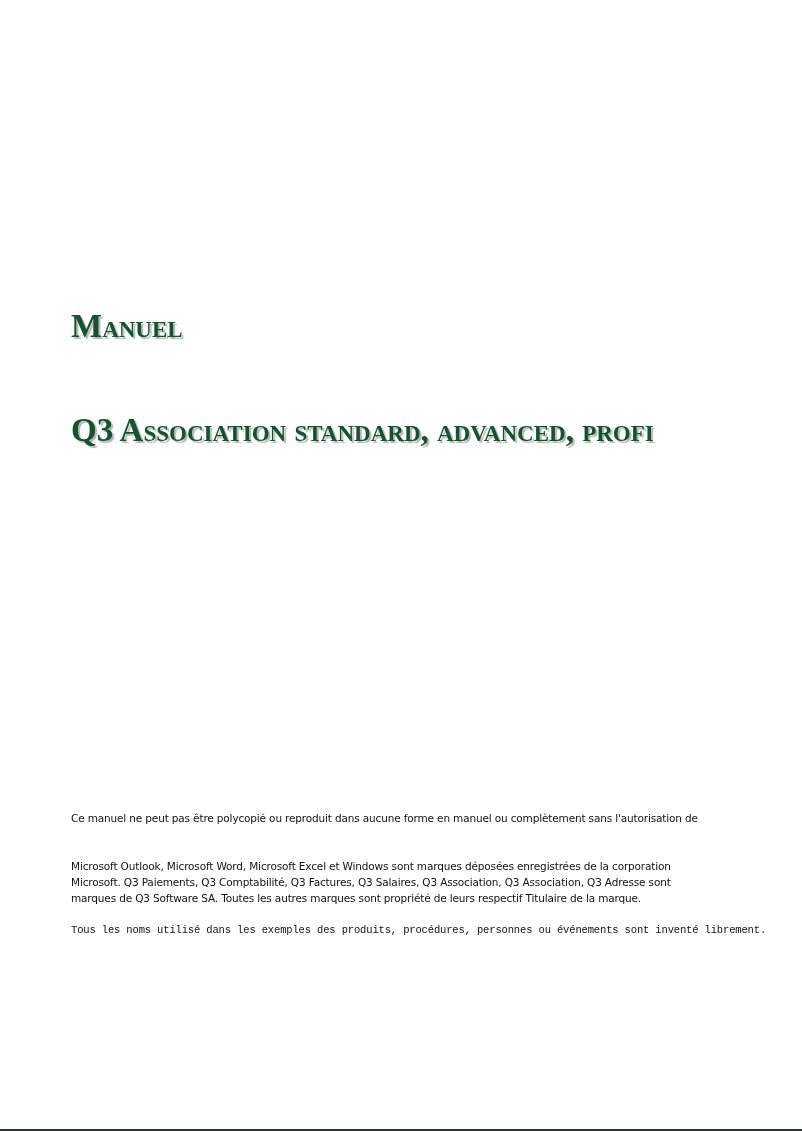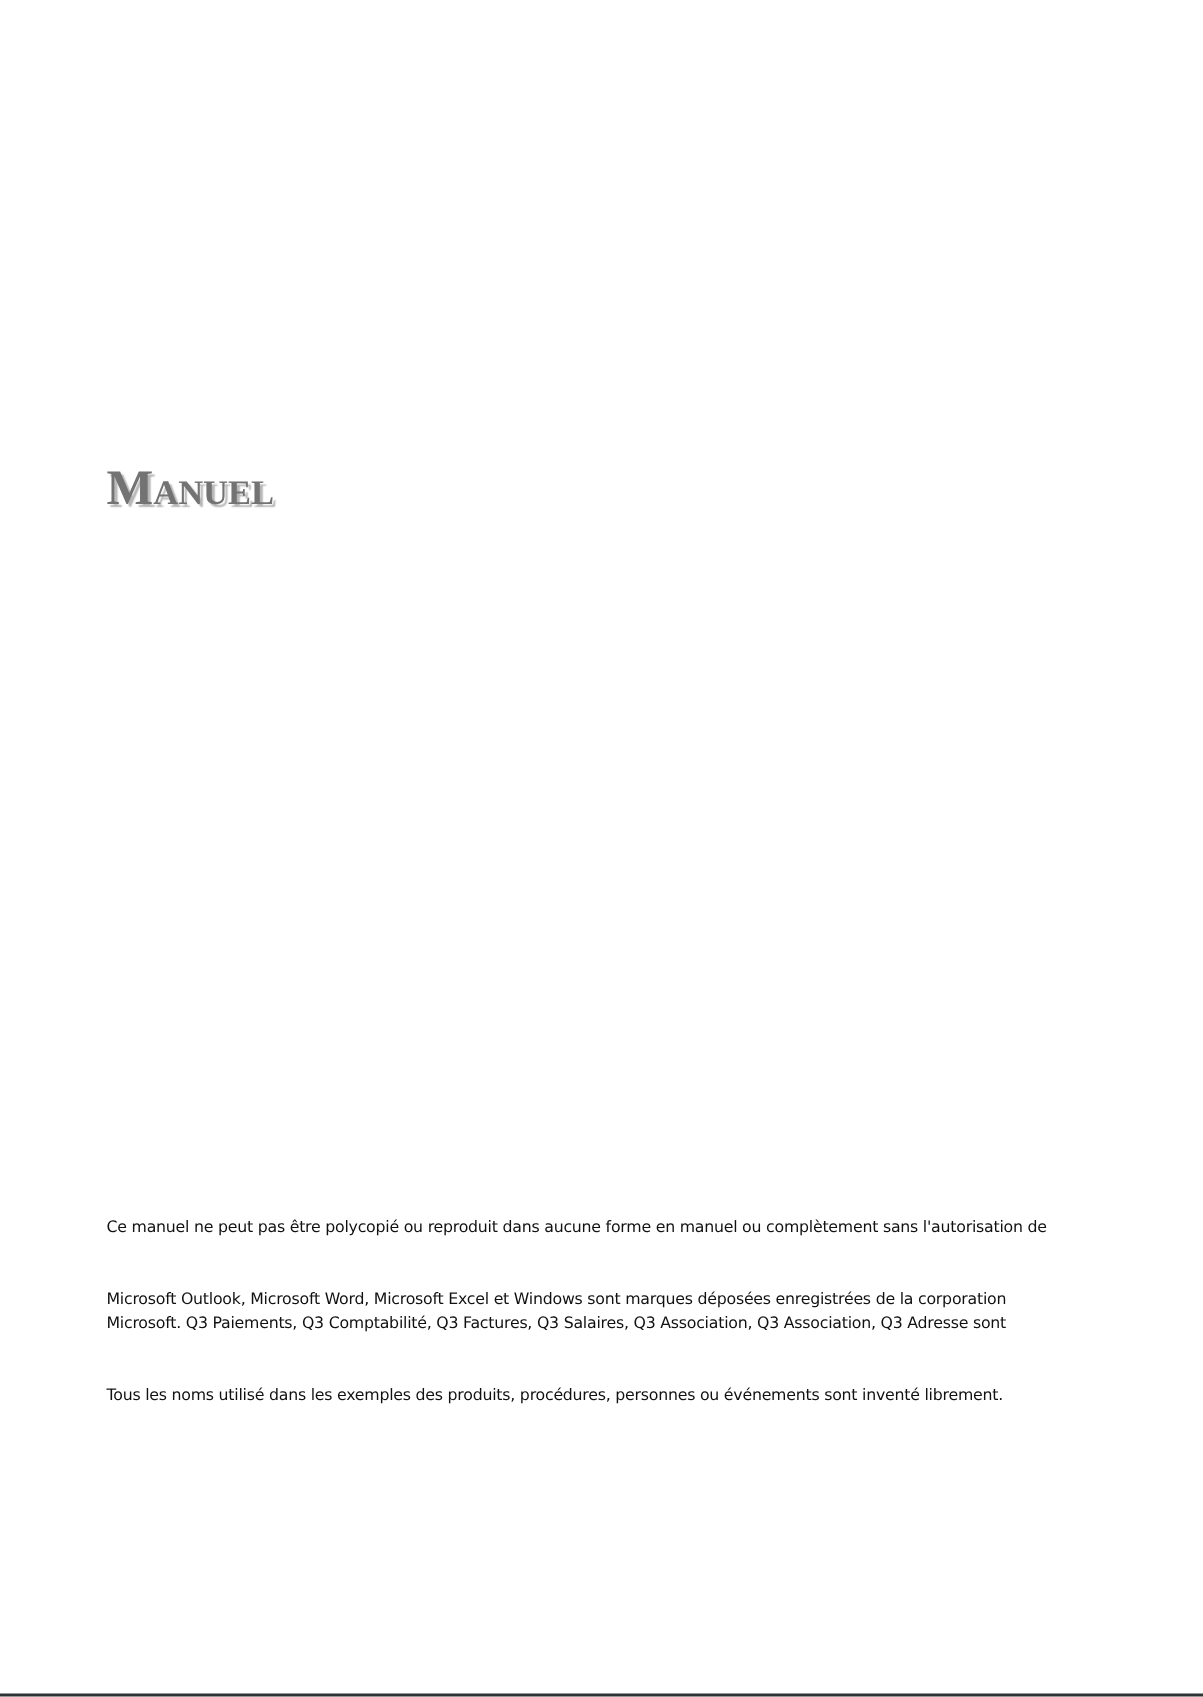--- a/index.html
+++ b/index.html
@@ -21,21 +21,21 @@
       height: 1131px;
       background: #ffffff;
     }
     .title {
       position: absolute;
       left: 71px;
       margin: 0;
       font-family: "Liberation Serif", "DejaVu Serif", serif;
       font-weight: bold;
       font-variant: small-caps;
-      color: #737373;
+      color: #14532d;
       text-shadow: 2px 2px 1px #b5b5b5;
       white-space: nowrap;
       letter-spacing: 0px;
     }
     .title-main {
       top: 306px;
       font-size: 33px;
       line-height: 40px;
     }
     .title-sub {
@@ -56,21 +56,21 @@
       word-spacing: 0px;
     }
     .body-text span.line {
       display: block;
       white-space: nowrap;
     }
     .p-version   { top: 744px; }
     .p-manual    { top: 777px; }
     .p-copyright-notice { top: 810px; }
     .p-trademarks { top: 858px; }
-    .p-names     { top: 922px; }
+    .p-names     { top: 922px; font-family: Liberation Mono, monospace; }
     .p-copyright { top: 1005px; }
     .copy-sym {
       font-size: 8px;
       vertical-align: 3px;
       margin-right: 3px;
     }
     .bottom-rule {
       position: absolute;
       left: 0;
       top: 1129px;
@@ -79,30 +79,32 @@
       background: #2e3336;
     }
   </style>
 </head>
 <body>
 
 <div class="page">
 
   <h1 class="title title-main">Manuel</h1>
 
+  <h2 class="title title-sub">Q3 Association standard, advanced, profi</h2>
 
 
 
   <p class="body-text p-copyright-notice">
     <span class="line">Ce manuel ne peut pas être polycopié  ou reproduit dans aucune forme en manuel ou complètement sans l'autorisation de</span>
   </p>
 
   <p class="body-text p-trademarks">
     <span class="line">Microsoft Outlook, Microsoft Word, Microsoft Excel et Windows sont marques déposées enregistrées de la corporation</span>
     <span class="line">Microsoft. Q3 Paiements, Q3 Comptabilité, Q3 Factures, Q3 Salaires, Q3 Association, Q3 Association, Q3 Adresse sont</span>
+    <span class="line">marques de Q3 Software SA. Toutes les autres marques sont propriété de leurs respectif Titulaire de la marque.</span>
   </p>
 
   <p class="body-text p-names">
     <span class="line">Tous les noms  utilisé dans les exemples des produits, procédures, personnes  ou  événements sont inventé librement.</span>
   </p>
 
 
   <div class="bottom-rule"></div>
 </div>
 

